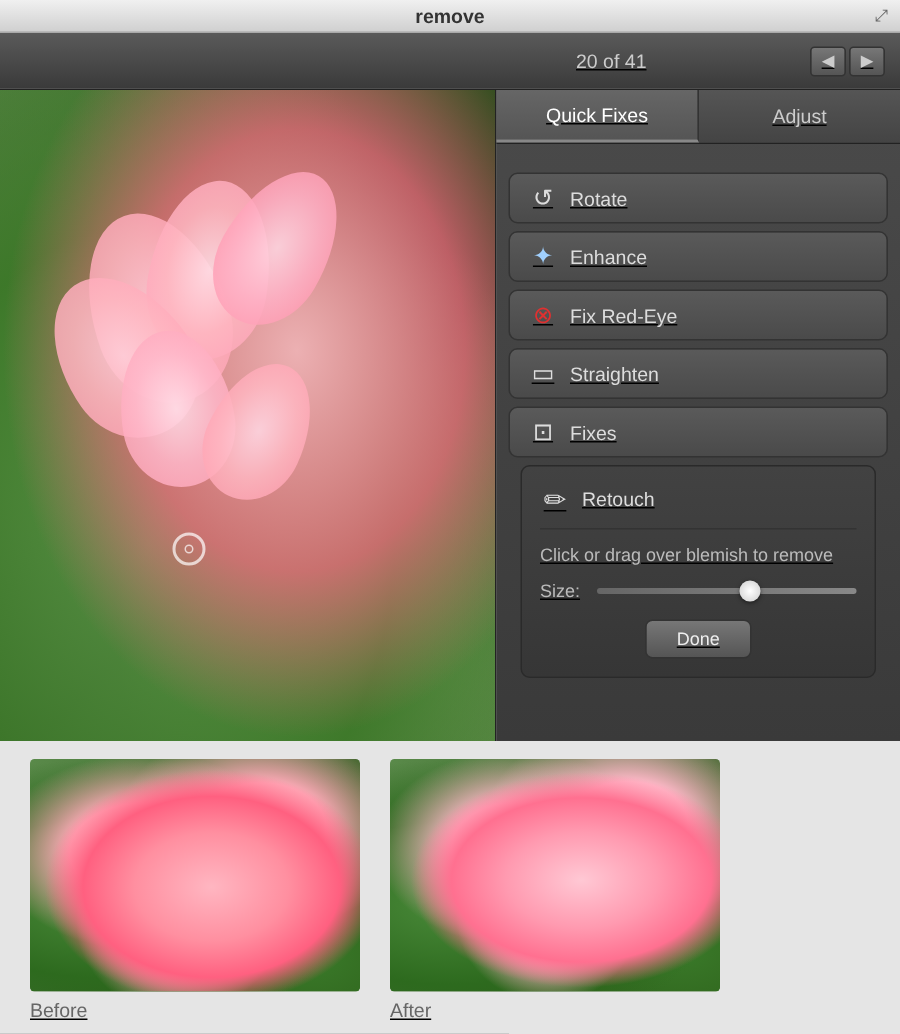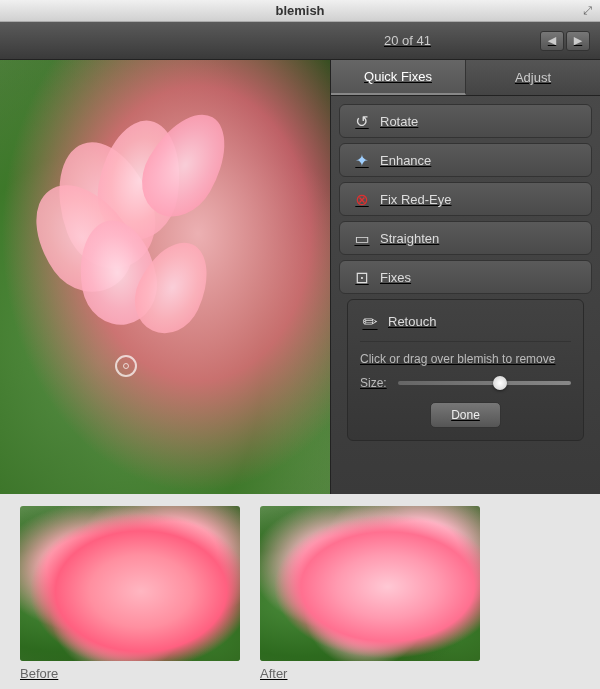--- a/index.html
+++ b/index.html
@@ -129,20 +129,21 @@
       border-radius: 50%;
     }
 
     
     .sidebar {
       width: 270px;
       background: linear-gradient(to bottom, #4a4a4a, #3a3a3a);
       border-left: 1px solid #222;
       display: flex;
       flex-direction: column;
+      gap: 11px;
     }
 
     
     .tabs {
       display: flex;
       border-bottom: 1px solid #222;
       height: 36px;
     }
     .tab {
       flex: 1;
@@ -302,21 +303,21 @@
         radial-gradient(ellipse at 45% 70%, #ffccd5 0%, #ffaab8 20%, transparent 40%),
         radial-gradient(ellipse at 20% 60%, #4a8a3a 0%, #2d6a1e 40%, transparent 70%),
         radial-gradient(ellipse at 85% 85%, #3a7a2a 0%, #2a5a15 40%, transparent 70%),
         linear-gradient(135deg, #5a8a4a 0%, #3a6a2a 40%, #2a5a1a 70%, #4a7a3a 100%);
     }
   </style>
 </head>
 <body>
 
 <div class="title-bar">
-  <span class="title-bar-text">blemish</span>
+  <span class="title-bar-text">remove</span>
   <span class="title-bar-icon">⤢</span>
 </div>
 
 <div class="app-container">
 
   <div class="toolbar">
     <div style="flex:1"></div>
     <span class="toolbar-counter">20 of 41</span>
     <div class="nav-buttons">
       <div class="nav-btn">◀</div>

